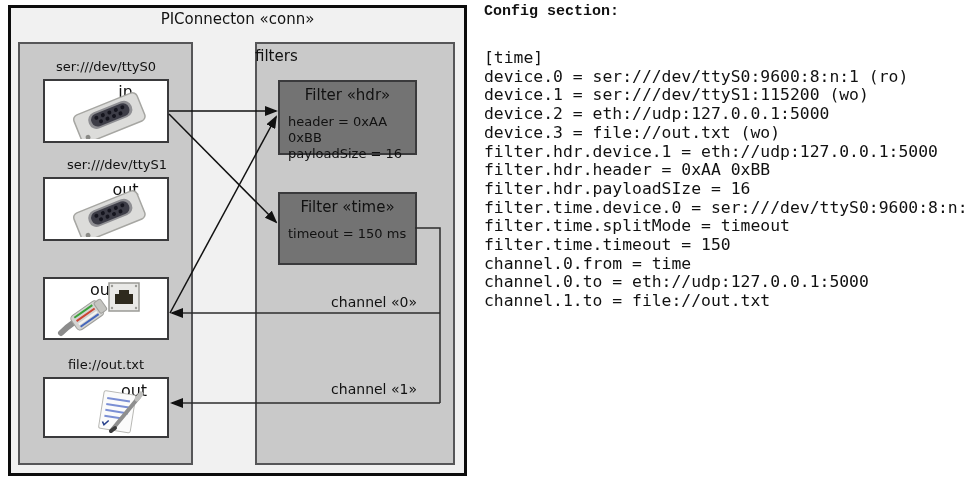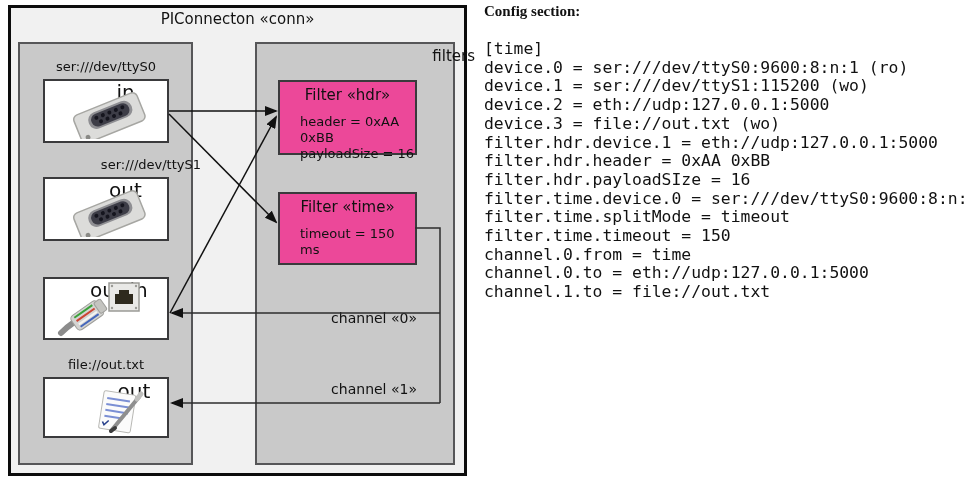--- a/index.html
+++ b/index.html
@@ -8,38 +8,38 @@
   .abs{position:absolute;}
 
   
   #diagram{left:0;top:0;width:470px;height:484px;}
   .outer-box{left:8px;top:5px;width:453px;height:465px;background:#f1f1f1;
              border:3px solid #0c0c0c;}
   .conn-title{left:8px;top:10px;width:459px;text-align:center;font-size:15px;}
   .panel{background:#c9c9c9;border:2px solid #565658;}
   #device-panel{left:18px;top:42px;width:171px;height:419px;}
   #filters-panel{left:255px;top:42px;width:196px;height:419px;}
-  .panel-title{left:255px;top:47px;width:220px;text-align:right;font-size:15px;}
+  .panel-title{left:255px;top:47px;width:220px;text-align:left;font-size:15px;}
 
   .dev-label{width:190px;text-align:center;font-size:13px;z-index:2;}
   .dev-box{background:#ffffff;border:2px solid #3a3a3c;z-index:2;}
-  .dir-label{font-size:20px;line-height:18px;padding-left:39px;}
+  .dir-label{font-size:16px;line-height:18px;padding-left:39px;}
 
-  .filter-box{background:#ec4899;border:2px solid #3a3a3c;z-index:2;}
+  .filter-box{background:#737373;border:2px solid #3a3a3c;z-index:2;}
   .filter-title{width:100%;text-align:center;font-size:15px;margin-top:4px;}
-  .filter-attrs{font-size:13px;line-height:16px;margin:10px 0 0 20px;}
+  .filter-attrs{font-size:13px;line-height:16px;margin:10px 0 0 8px;}
 
   .channel-label{width:140px;text-align:right;font-size:14px;z-index:3;}
 
   svg.overlay{position:absolute;left:0;top:0;z-index:5;pointer-events:none;}
 
   
   #config{left:484px;top:3px;width:480px;}
-  #config-heading{font-family:Liberation Serif, serif;font-size:15px;
-                  font-weight:bold;height:19px;margin-bottom:18px;}
+  #config-heading{font-family:Liberation Mono, monospace;font-size:15px;
+                  font-weight:bold;height:19px;margin-bottom:27px;}
   .cfg-line{font-family:"DejaVu Sans Mono", monospace;font-size:16.4px;
             line-height:18.7px;white-space:pre;}
 </style>
 </head>
 <body>
 
 <div id="diagram" class="abs">
 
   <div class="abs outer-box"></div>
   <div class="abs conn-title">PIConnecton «conn»</div>
@@ -65,21 +65,21 @@
           <circle cx="39" cy="31" r="2" fill="#15151e"></circle>
             <circle cx="46" cy="31" r="2" fill="#15151e"></circle>
           <circle cx="53" cy="31" r="2" fill="#15151e"></circle>
             <circle cx="60" cy="31" r="2" fill="#15151e"></circle>
           <circle cx="21" cy="41" r="2.4" fill="#8a8a86"></circle>
         </g>
       </svg>
     </span>
   </div>
 
-  <div class="abs dev-label" style="left:11px;top:157px;text-align:right;">ser:///dev/ttyS1</div>
+  <div class="abs dev-label" style="left:22px;top:157px;">ser:///dev/ttyS1</div>
   <div class="abs dev-box" style="left:43px;top:177px;width:122px;height:60px;">
     <div class="dir-label" style="text-align:center;margin-top:2px;">out</div>
     <span class="abs" style="left:16px;top:6px;">
       <svg width="96" height="52" viewBox="0 0 96 52">
         <g transform="rotate(-22 48 30)">
           <rect x="14" y="16" width="68" height="30" rx="5" fill="#dcdcda" stroke="#a6a6a2" stroke-width="1.5"></rect>
           <rect x="27" y="20" width="46" height="17" rx="8" fill="#8f8f93"></rect>
           <rect x="30" y="22" width="40" height="13" rx="6" fill="#3d3d47"></rect>
           <circle cx="36" cy="26" r="2" fill="#15151e"></circle>
             <circle cx="43" cy="26" r="2" fill="#15151e"></circle>
@@ -151,21 +151,21 @@
     </div>
   </div>
 
   <div class="abs filter-box" style="left:278px;top:192px;width:135px;height:69px;">
     <div class="filter-title">Filter «time»</div>
     <div class="filter-attrs">
       <div>timeout = 150 ms</div>
     </div>
   </div>
 
-  <div class="abs channel-label" style="left:277px;top:310px;">channel «0»</div>
+  <div class="abs channel-label" style="left:277px;top:294px;">channel «0»</div>
   <div class="abs channel-label" style="left:277px;top:381px;">channel «1»</div>
 
   <svg class="overlay" width="470" height="484" viewBox="0 0 470 484">
     <defs>
       <marker id="ah" markerWidth="13" markerHeight="10" refX="11" refY="5" orient="auto" markerUnits="userSpaceOnUse">
         <path d="M0,0 L13,5 L0,10 z" fill="#111"></path>
       </marker>
     </defs>
     <line x1="169" y1="111" x2="276" y2="111" stroke="#111" stroke-width="1.5" marker-end="url(#ah)"></line>
     <line x1="169" y1="114" x2="276" y2="222" stroke="#111" stroke-width="1.5" marker-end="url(#ah)"></line>

